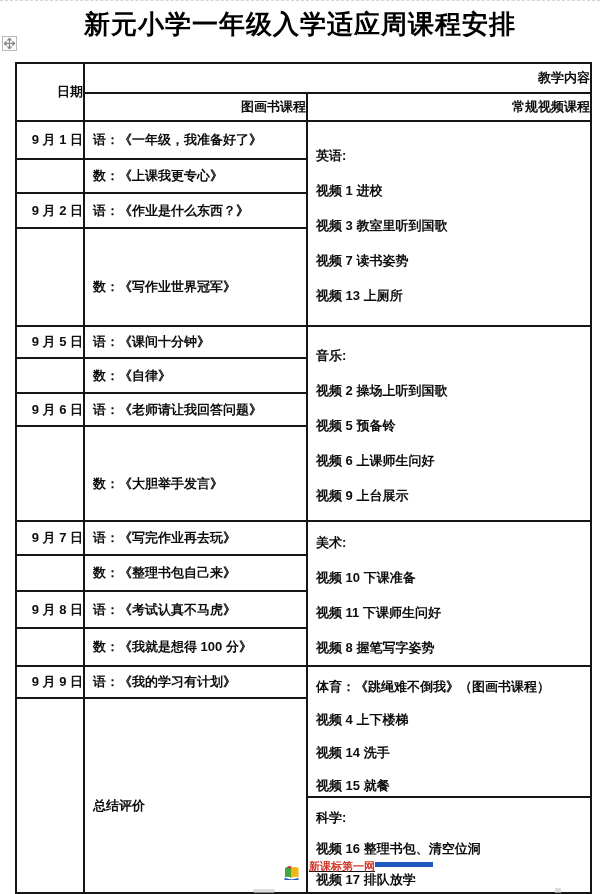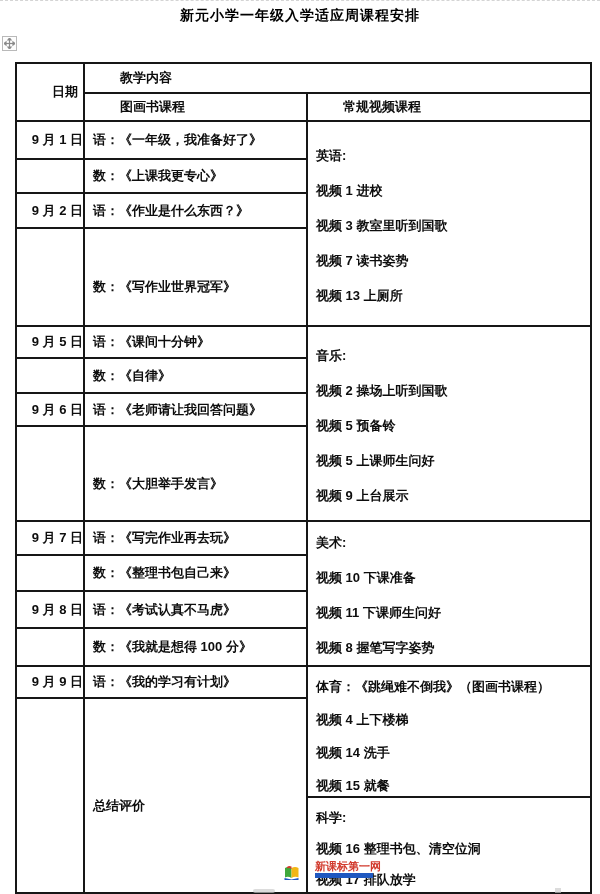--- a/index.html
+++ b/index.html
@@ -9,41 +9,41 @@
     font-family: "Liberation Sans", "DejaVu Sans", sans-serif;
     color: #111;
   }
   .top-edge {
     position: absolute; top: 0; left: 0; width: 100%; height: 0;
     border-top: 1px dashed #d4d4d4;
   }
   .doc-title {
     position: absolute; top: 7px; left: 0; width: 100%;
     text-align: center;
-    font-size: 14px; font-weight: bold; letter-spacing: 1px;
+    font-size: 26px; font-weight: bold; letter-spacing: 1px;
     color: #000;
   }
   .table-handle {
     position: absolute; left: 2px; top: 36px; width: 15px; height: 15px;
     border: 1px solid #b9b9b9; background: #fdfdfd;
     display: flex; align-items: center; justify-content: center;
   }
   table.sched {
     position: absolute; left: 15px; top: 62px;
     border-collapse: collapse; table-layout: fixed;
   }
   table.sched td {
     border: 2px solid #161616;
     font-size: 13px; font-weight: bold; color: #0d0d0d;
     vertical-align: middle;
     overflow: visible;
   }
   td.c-date { text-align: right; }
   td.c-book { padding-left: 8px; }
-  td.c-head { text-align: left; padding-left: 35px; }
+  td.c-head { text-align: right; }
   td.c-video {
     vertical-align: top;
     padding: 3px 0 0 8px;
     line-height: 35px;
     border-radius: 15px;
   }
   td.v-top { vertical-align: top; padding-top: 20px; }
   td.v-split { vertical-align: top; padding: 0; }
   .vid-line { white-space: nowrap; }
   .sports-box {
@@ -53,21 +53,21 @@
   .science-box {
     height: 93px; padding: 4px 0 0 8px; line-height: 31px;
     position: relative;
   }
   
   .watermark {
     position: absolute; left: -25px; top: 63px;
     display: flex; align-items: flex-start;
     z-index: 5; pointer-events: none;
   }
-  .wm-text-wrap { display: flex; flex-direction: column; margin-left: 14px; }
+  .wm-text-wrap { display: flex; flex-direction: row; margin-left: 8px; text-decoration: underline; }
   .wm-text {
     font-size: 11px; font-weight: bold; line-height: 11px;
     letter-spacing: 0px;
     filter: blur(0.5px);
   }
   .wm-bar { height: 5px; width: 58px; margin-top: 1px; filter: blur(0.4px); }
   .artifact { position: absolute; background: #c9c9c9; opacity: 0.65; }
   .art-1 { left: 253px; top: 889px; width: 22px; height: 4px; border-radius: 2px; }
   .art-2 { left: 555px; top: 888px; width: 6px; height: 5px; }
 </style>
@@ -134,21 +134,21 @@
     <td class="c-book v-top">数：《写作业世界冠军》</td>
   </tr>
 
   <tr style="height:32px">
     <td class="c-date">9 月 5 日</td>
     <td class="c-book">语：《课间十分钟》</td>
     <td class="c-video" rowspan="4">
       <div class="vid-line">音乐:</div>
       <div class="vid-line">视频 2 操场上听到国歌</div>
       <div class="vid-line">视频 5 预备铃</div>
-      <div class="vid-line">视频 5 上课师生问好</div>
+      <div class="vid-line">视频 6 上课师生问好</div>
       <div class="vid-line">视频 9 上台展示</div>
     </td>
   </tr>
   <tr style="height:35px">
     <td class="c-date"></td>
     <td class="c-book">数：《自律》</td>
   </tr>
   <tr style="height:33px">
     <td class="c-date">9 月 6 日</td>
     <td class="c-book">语：《老师请让我回答问题》</td>

